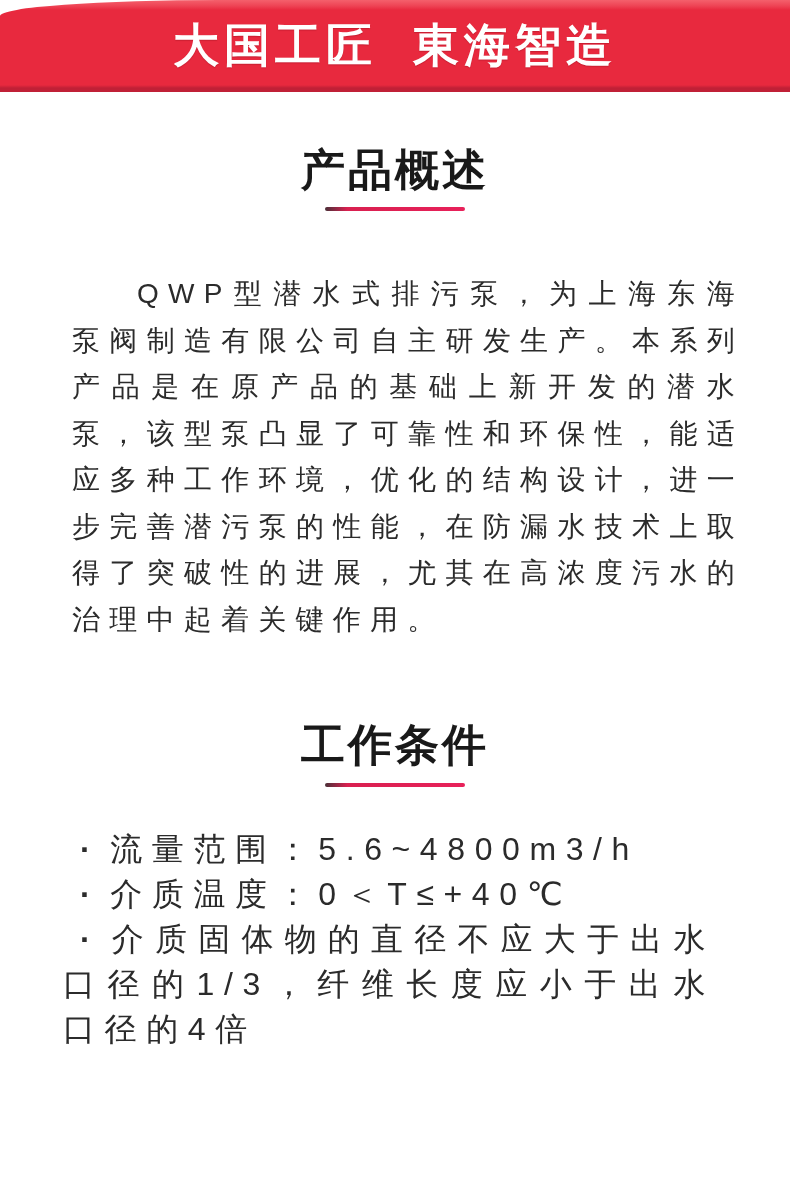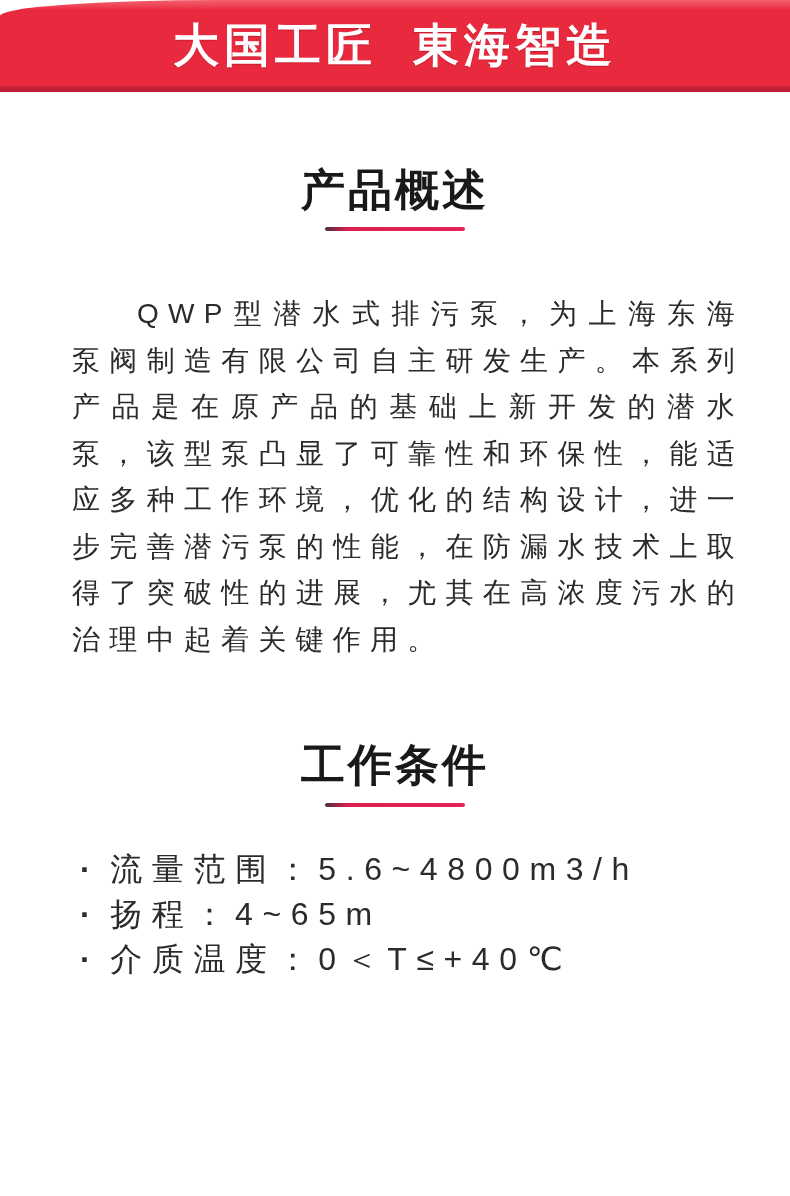--- a/index.html
+++ b/index.html
@@ -44,21 +44,21 @@
 
   
   .section-title {
     text-align: center;
     font-size: 44px;
     line-height: 52px;
     font-weight: 700;
     color: #191919;
     letter-spacing: 3px;
   }
-  .section-title.first { margin-top: 72px; text-align: center; }
+  .section-title.first { margin-top: 52px; text-align: center; }
   .section-title.second { margin-top: 76px; }
   .title-underline {
     width: 140px;
     height: 4px;
     margin: 11px auto 0 auto;
     border-radius: 2px;
     background: linear-gradient(90deg, #4a3038 0%, #d92050 16%, #e8215a 100%);
   }
 
   
@@ -101,16 +101,16 @@
   <div class="title-underline"></div>
   <p class="overview-text" style="margin-bottom:0;">QWP型潜水式排污泵，为上海东海泵阀制造有限公司自主研发生产。本系列产品是在原产品的基础上新开发的潜水泵，该型泵凸显了可靠性和环保性，能适应多种工作环境，优化的结构设计，进一步完善潜污泵的性能，在防漏水技术上取得了突破性的进展，尤其在高浓度污水的治理中起着关键作用。</p>
 </section>
 
 <section>
   <h2 class="section-title second" style="margin-bottom:12px;">工作条件</h2>
   <div class="title-underline"></div>
 
   <div class="wc-list">
     <div class="wc-item"><span class="wc-bullet">·</span><span>流量范围：5.6~4800m3/h</span></div>
-    <div class="wc-item"><span class="wc-bullet">·</span><span>扬程：4~65m</span></div>
     <div class="wc-item"><span class="wc-bullet">·</span><span>介质温度：0＜T≤+40℃</span></div>
+    <div class="wc-item"><span class="wc-bullet">·</span><span>介质固体物的直径不应大于出水口径的1/3，纤维长度应小于出水口径的4倍</span></div>
   </div>
 </section>
 
 </body></html>

